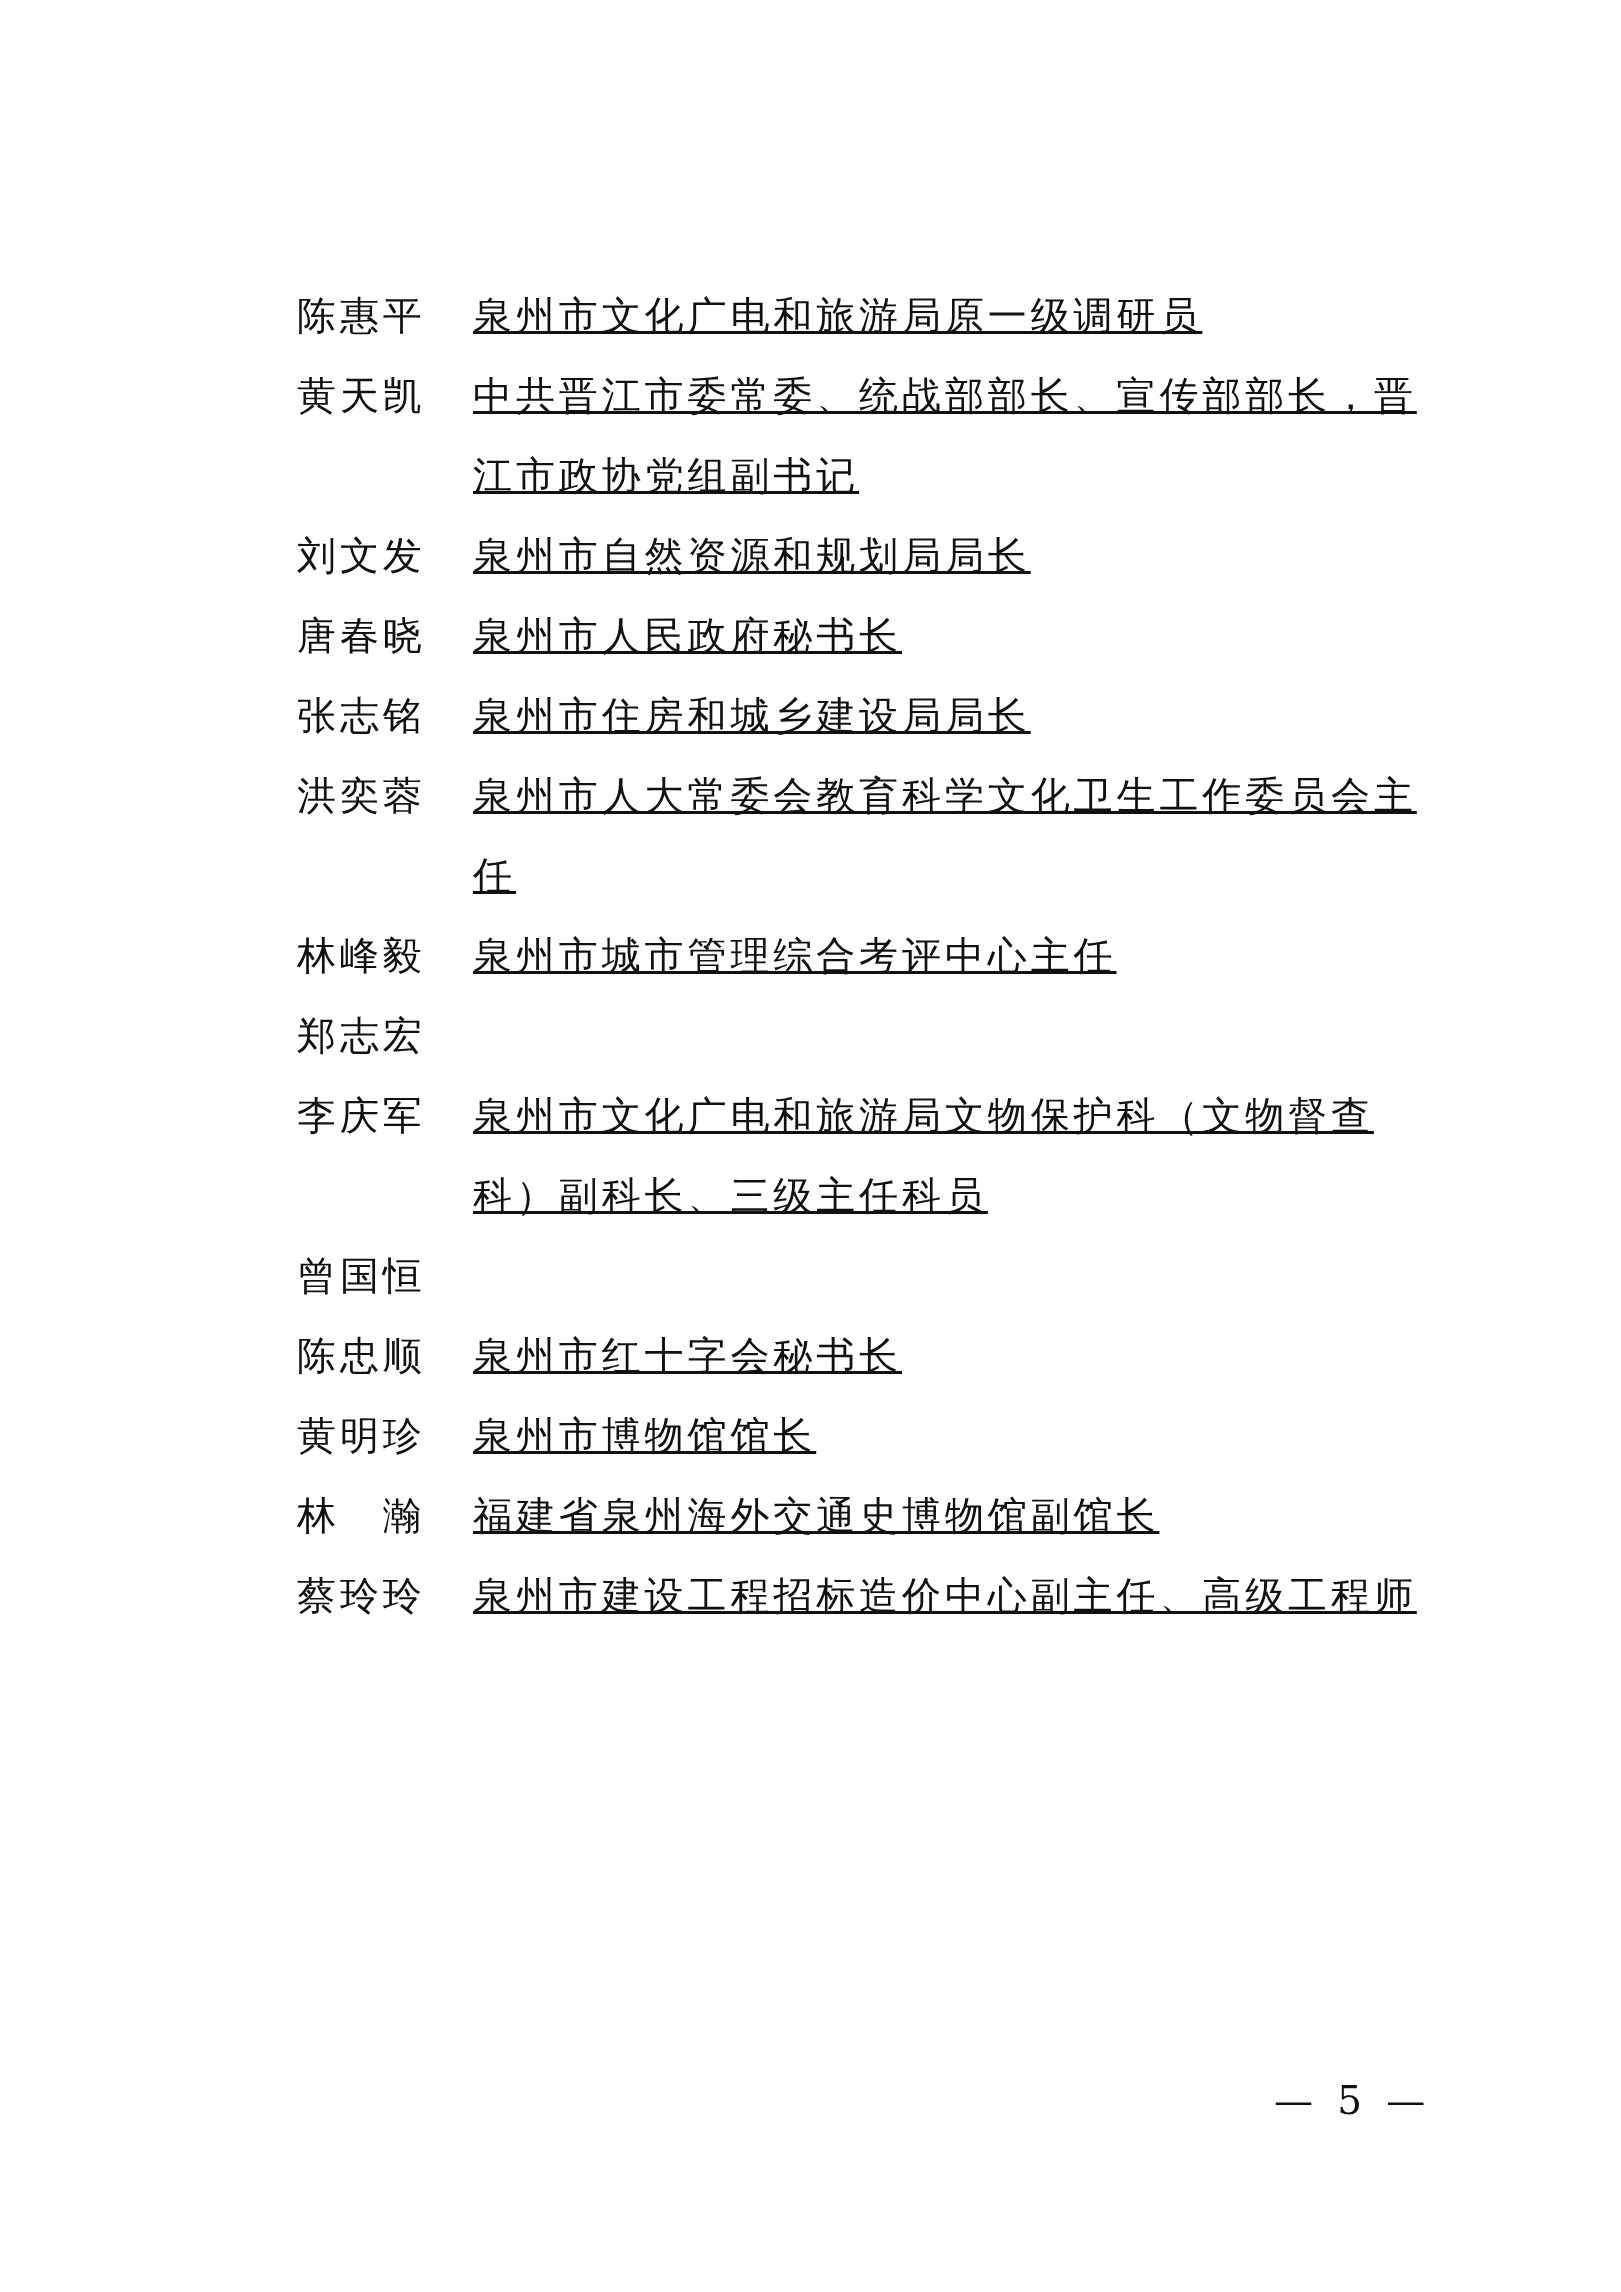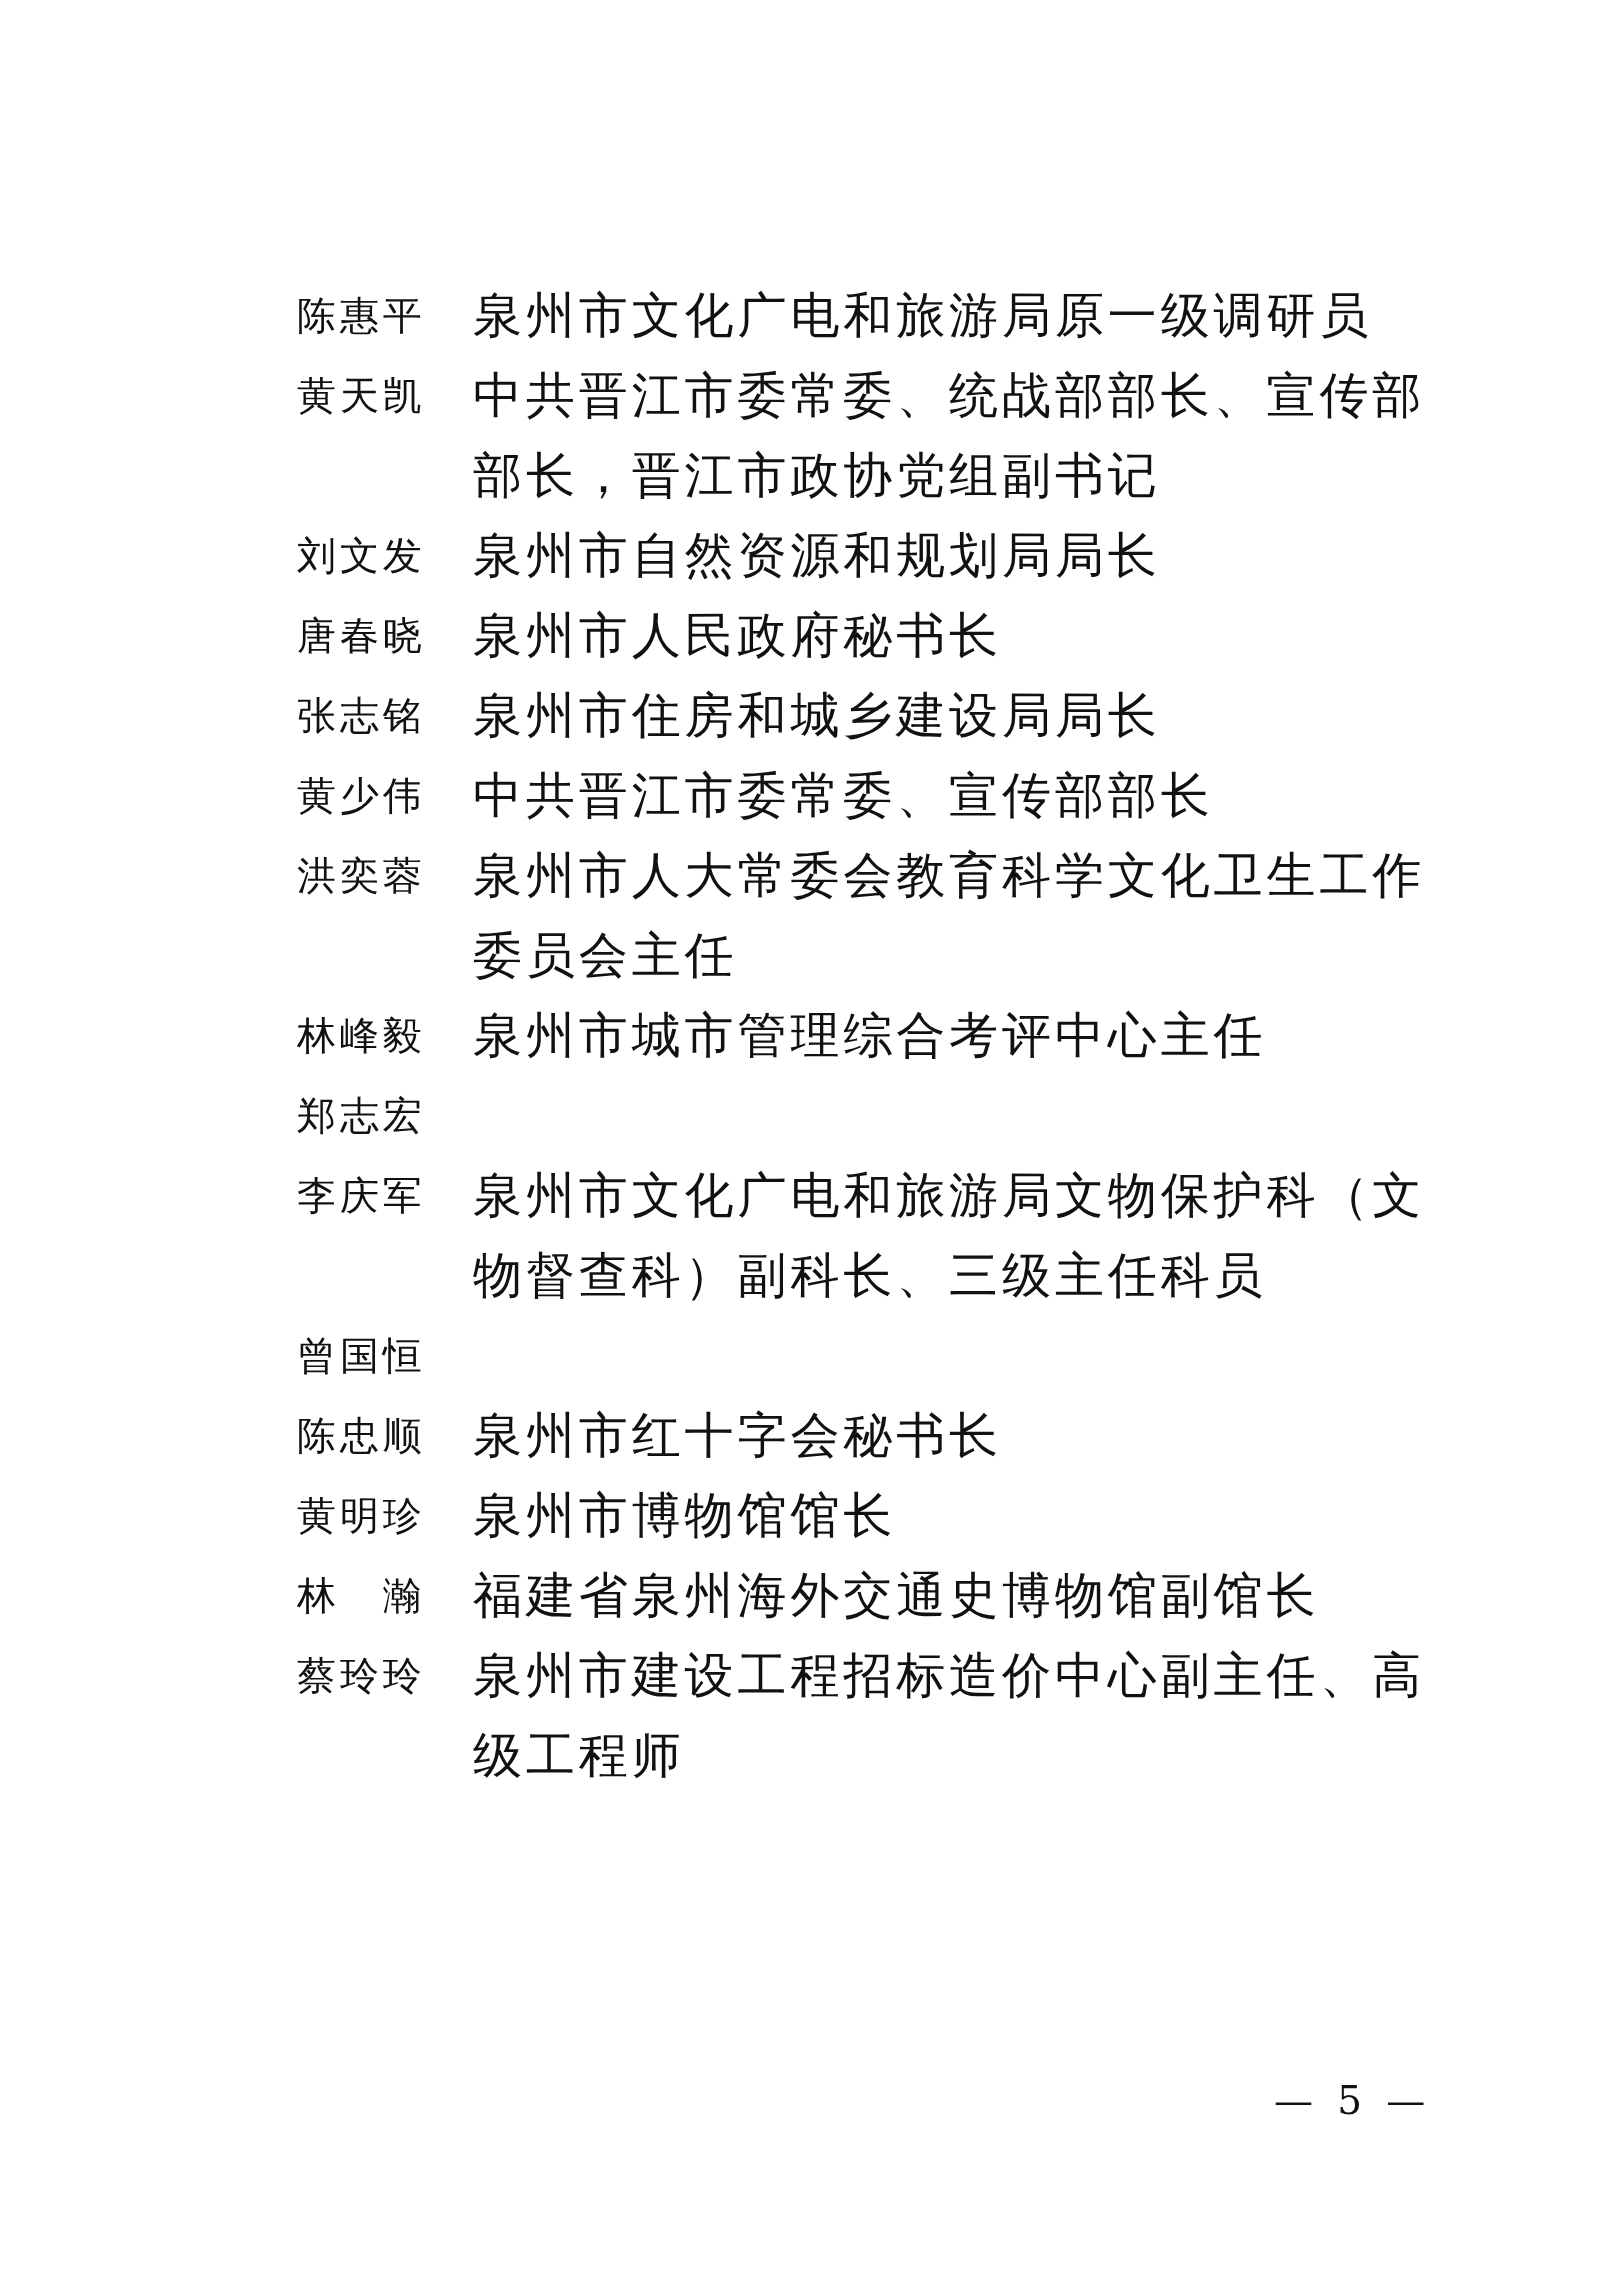--- a/index.html
+++ b/index.html
@@ -34,24 +34,25 @@
     .name {
       width: 176px;
       flex: 0 0 176px;
       font-size: 39px;
       line-height: 80px;
       letter-spacing: 3.9px;
       white-space: nowrap;
     }
     .title {
       flex: 1 1 auto;
-      font-size: 49px;
+      font-size: 39px;
       line-height: 80px;
       letter-spacing: 3.9px;
       word-break: break-all;
+      text-decoration: underline;
     }
     .page-number {
       position: absolute;
       left: 1274px;
       top: 2076px;
       font-size: 39px;
       line-height: 49px;
       letter-spacing: 5.9px;
       white-space: nowrap;
     }
@@ -73,24 +74,20 @@
       <span class="name">刘文发</span>
       <span class="title">泉州市自然资源和规划局局长</span>
     </div>
     <div class="entry">
       <span class="name">唐春晓</span>
       <span class="title">泉州市人民政府秘书长</span>
     </div>
     <div class="entry">
       <span class="name">张志铭</span>
       <span class="title">泉州市住房和城乡建设局局长</span>
-    </div>
-    <div class="entry">
-      <span class="name">黄少伟</span>
-      <span class="title">中共晋江市委常委、宣传部部长</span>
     </div>
     <div class="entry">
       <span class="name">洪奕蓉</span>
       <span class="title">泉州市人大常委会教育科学文化卫生工作委员会主任</span>
     </div>
     <div class="entry">
       <span class="name">林峰毅</span>
       <span class="title">泉州市城市管理综合考评中心主任</span>
     </div>
     <div class="entry">

